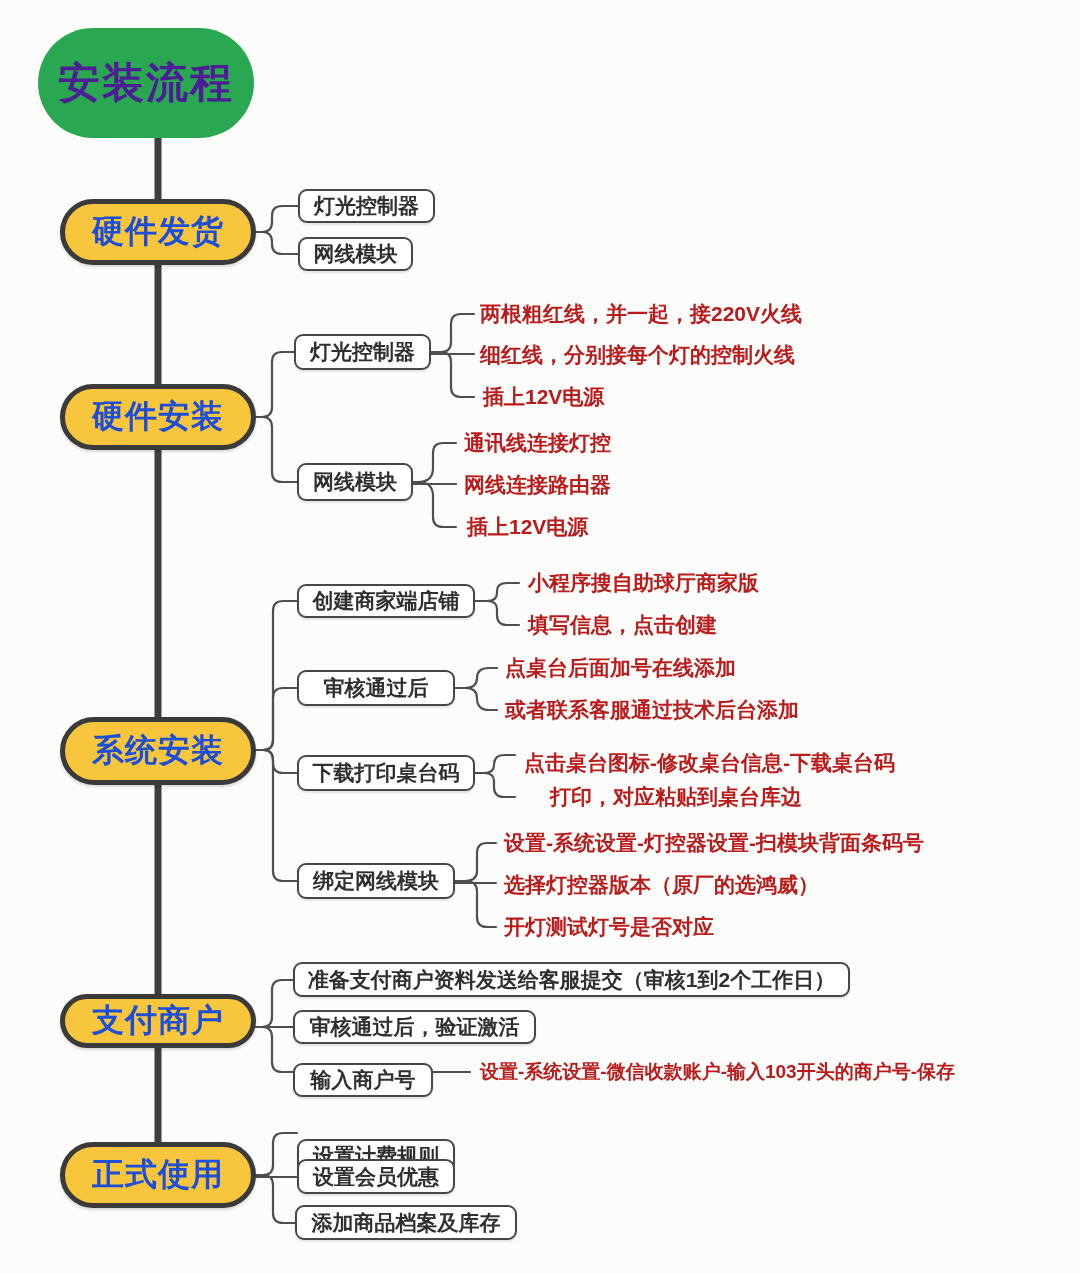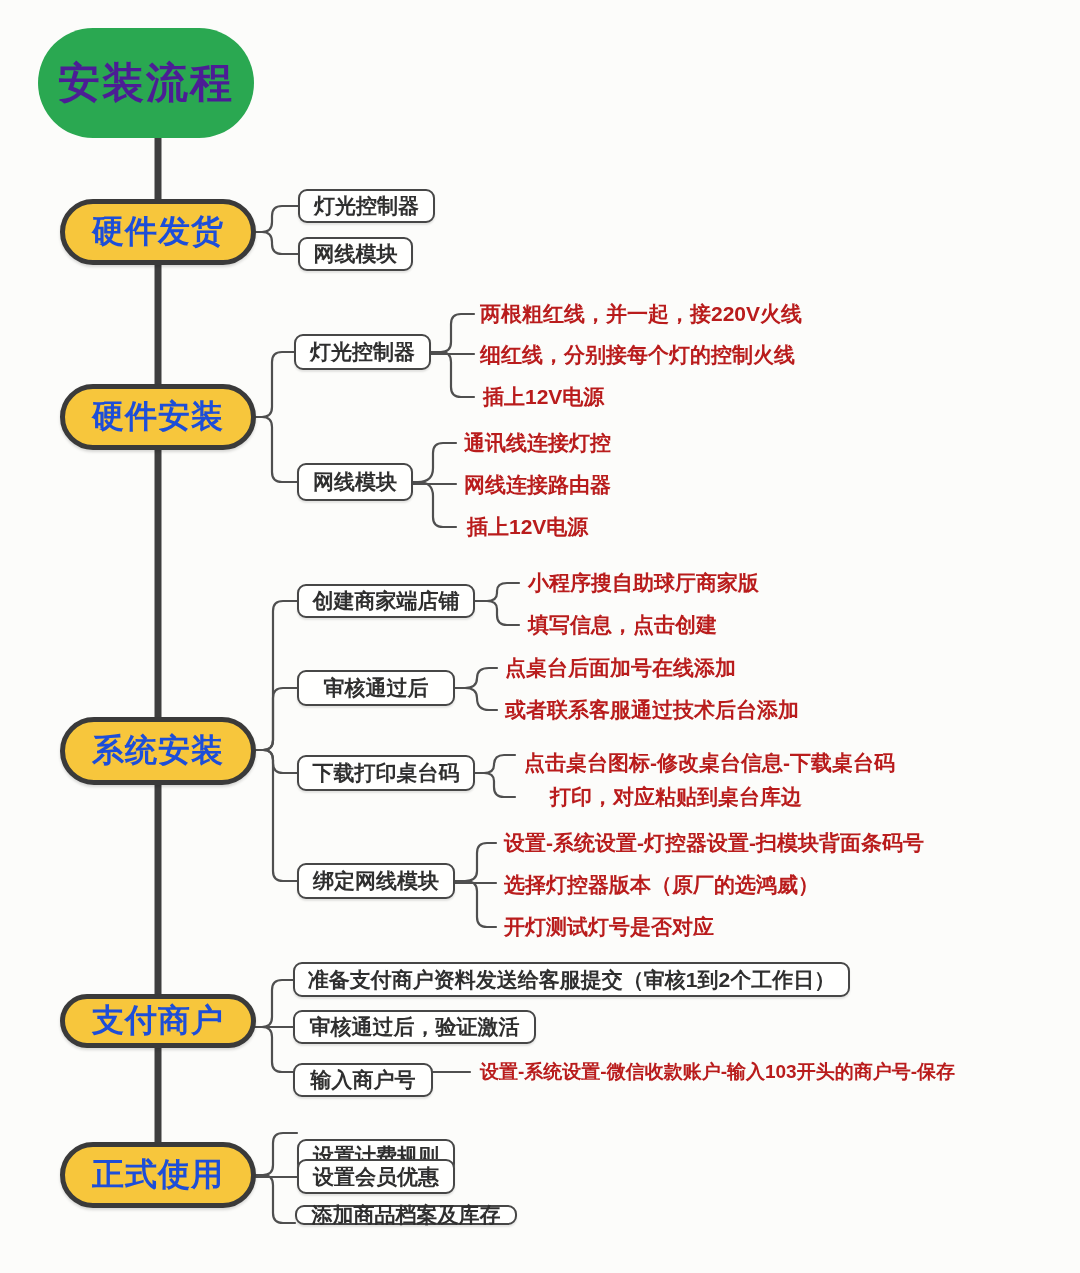--- a/index.html
+++ b/index.html
@@ -149,15 +149,15 @@
   <div class="leaf" style="left:504px;top:927px;text-align:center;">开灯测试灯号是否对应</div>
 
   <div class="node box" style="left:293px;top:962px;width:557px;height:35px;">准备支付商户资料发送给客服提交（审核1到2个工作日）</div>
   <div class="node box" style="left:293px;top:1010px;width:243px;height:34px;">审核通过后，验证激活</div>
   <div class="node box" style="left:293px;top:1063px;width:140px;height:34px;">输入商户号</div>
 
   <div class="leaf small" style="left:480px;top:1072px;">设置-系统设置-微信收款账户-输入103开头的商户号-保存</div>
 
   <div class="node box" style="left:297px;top:1116px;width:158px;height:34px;margin-top:23px;">设置计费规则</div>
   <div class="node box" style="left:297px;top:1159px;width:158px;height:35px;">设置会员优惠</div>
-  <div class="node box" style="left:295px;top:1205px;width:222px;height:20px;">添加商品档案及库存</div>
+  <div class="node box" style="left:295px;top:1205px;width:222px;height:35px;">添加商品档案及库存</div>
 
 </div>
 
 </body></html>

